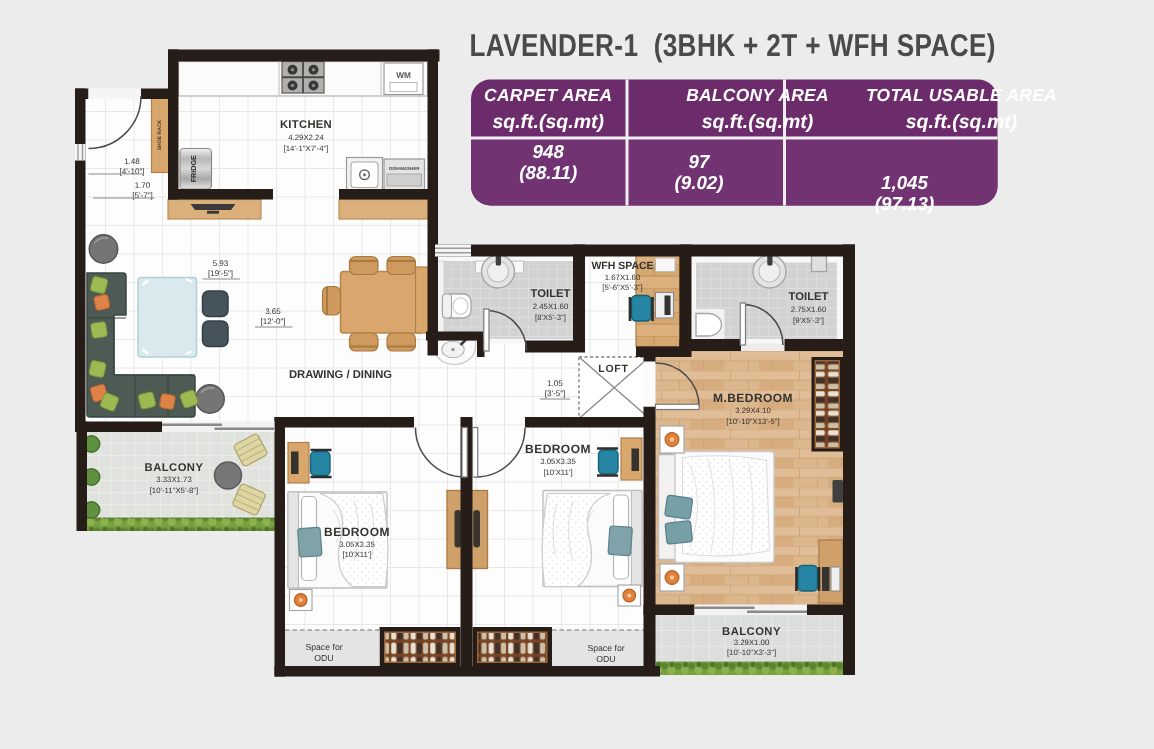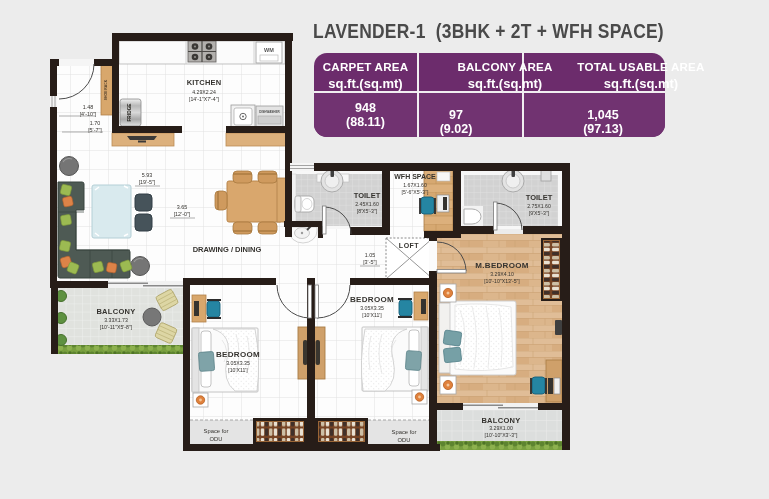--- a/index.html
+++ b/index.html
@@ -1,20 +1,20 @@
 <!DOCTYPE html>
 <html><head>
 <meta charset="utf-8">
 <style>
   html,body{margin:0;padding:0;background:#ececec;width:769px;height:499px;overflow:hidden;}
   *{font-family:"Liberation Sans",sans-serif;}
   #page{position:relative;width:769px;height:499px;background:#ececec;}
   #plan{position:absolute;left:0;top:0;}
   #title{position:absolute;left:313px;top:19px;font-size:21px;font-weight:bold;color:#4a4a4a;letter-spacing:.3px;white-space:nowrap;transform:scaleX(0.83);transform-origin:0 50%;}
-  .cell{position:absolute;color:#fff;display:flex;flex-direction:column;align-items:center;justify-content:flex-end;text-align:center;}
+  .cell{position:absolute;color:#fff;display:flex;flex-direction:column;align-items:center;justify-content:center;text-align:center;font-style:italic;}
   .h1{font-size:11.6px;font-weight:bold;letter-spacing:.2px;white-space:nowrap;}
   .h2{font-size:13px;font-weight:bold;margin-top:3px;white-space:nowrap;}
   .v1{font-size:12.5px;font-weight:bold;line-height:14px;}
 </style>
 </head>
 <body>
 <div id="page">
 
 <svg id="plan" width="769" height="499" viewBox="0 0 769 499">
 <defs>
@@ -660,21 +660,21 @@
 
 <div class="cell" style="left:523px;top:53px;width:142px;height:38px;padding-left:47px;">
         <div class="h1">TOTAL USABLE AREA</div>
         <div class="h2">sq.ft.(sq.mt)</div>
       </div>
 
 <div class="cell" style="left:314px;top:87px;width:103px;height:42px;border-radius:15px;">
         <div class="v1">948<br>(88.11)</div>
       </div>
 
-<div class="cell" style="left:408px;top:94px;width:96px;height:42px;">
+<div class="cell" style="left:418px;top:94px;width:96px;height:42px;">
         <div class="v1">97<br>(9.02)</div>
       </div>
 
-<div class="cell" style="left:523px;top:94px;width:160px;height:42px;">
+<div class="cell" style="left:523px;top:108px;width:160px;height:42px;">
         <div class="v1">1,045<br>(97.13)</div>
       </div>
 </div>
 </div>
 
 </body></html>

